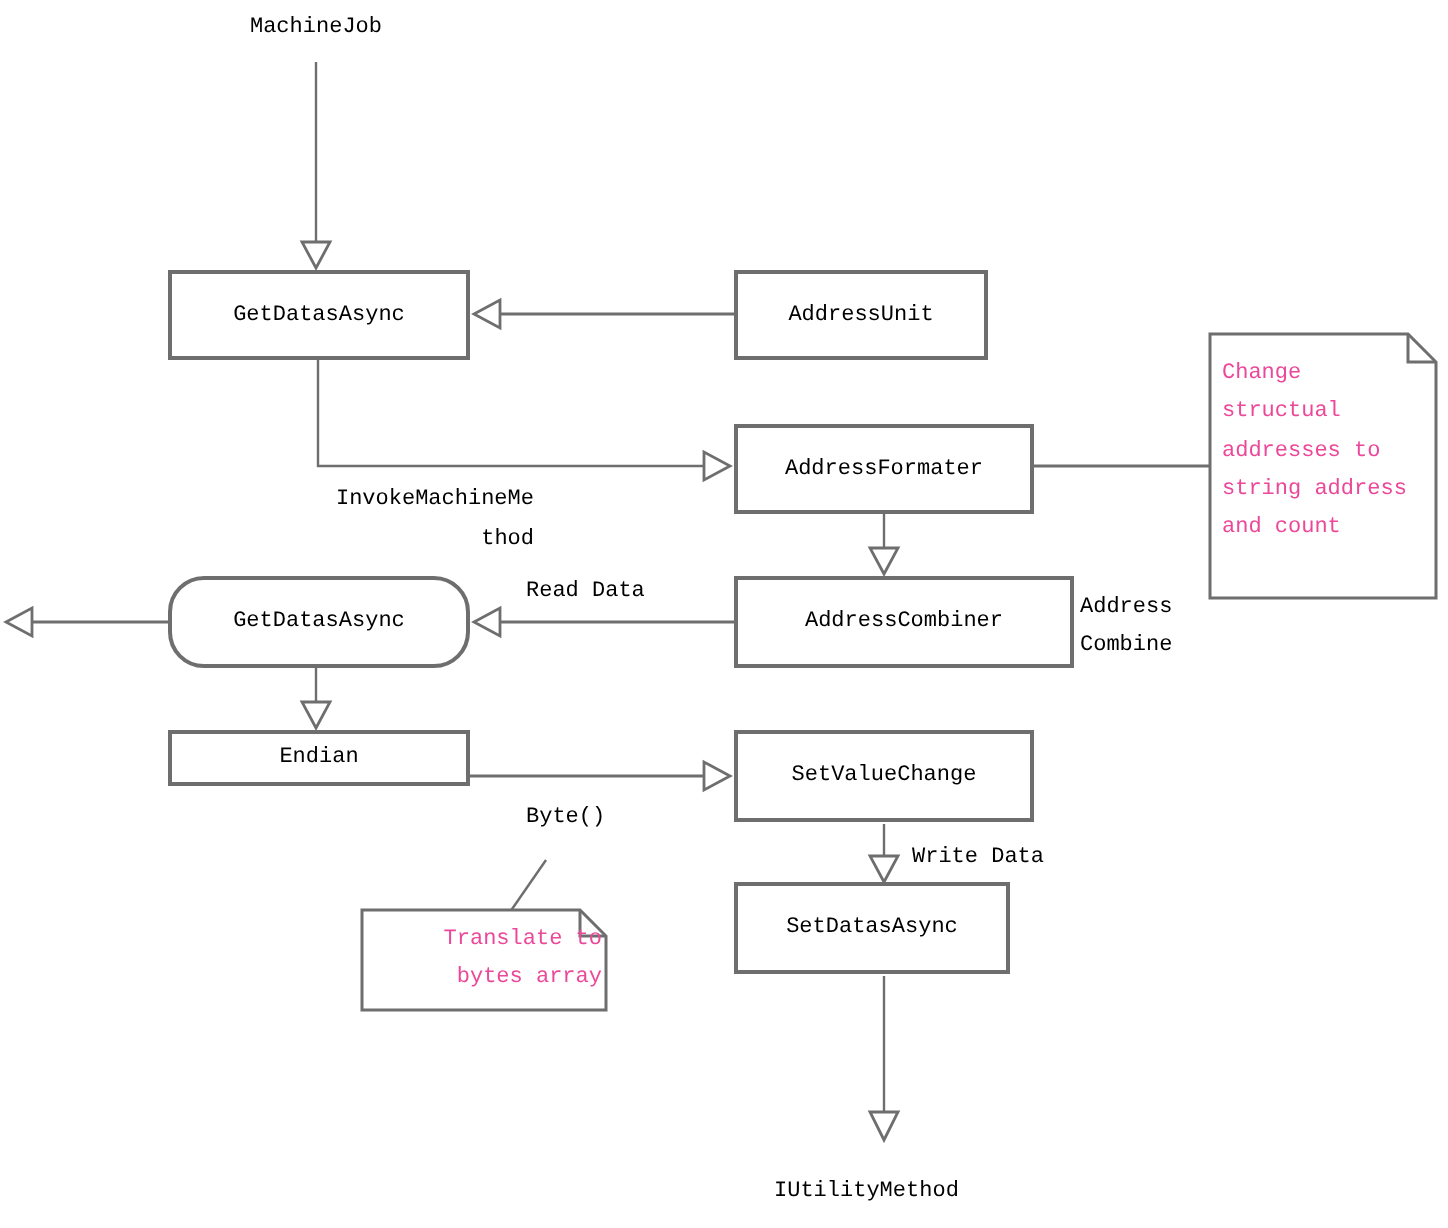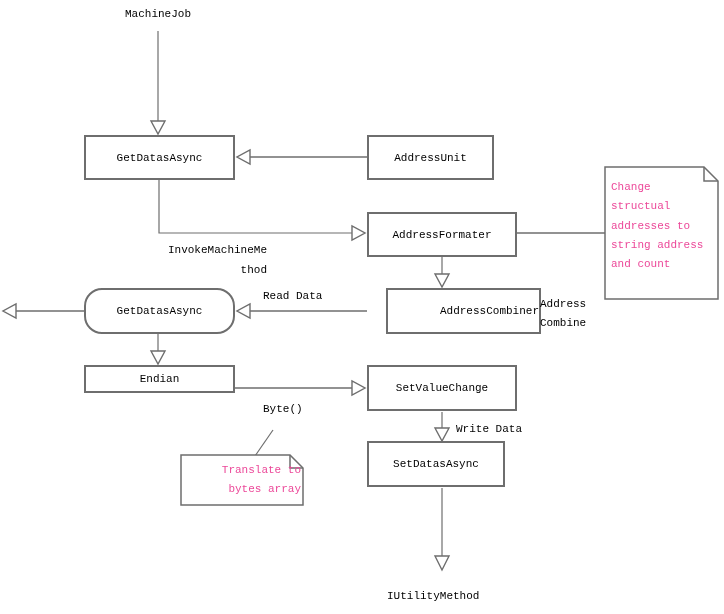--- a/index.html
+++ b/index.html
@@ -120,21 +120,21 @@
   </div>
 
   <div class="node" style="left:367px;top:135px;width:127px;height:45px;">
     <span>AddressUnit</span>
   </div>
 
   <div class="node" style="left:367px;top:212px;width:150px;height:45px;">
     <span>AddressFormater</span>
   </div>
 
-  <div class="node" style="left:386px;top:288px;width:155px;height:46px;justify-content:flex-end;">
+  <div class="node" style="left:367px;top:288px;width:170px;height:46px;">
     <span>AddressCombiner</span>
   </div>
 
   <div class="node" style="left:84px;top:288px;width:151px;height:46px;border-radius:18px;">
     <span>GetDatasAsync</span>
   </div>
 
   <div class="node" style="left:84px;top:365px;width:151px;height:28px;">
     <span>Endian</span>
   </div>

